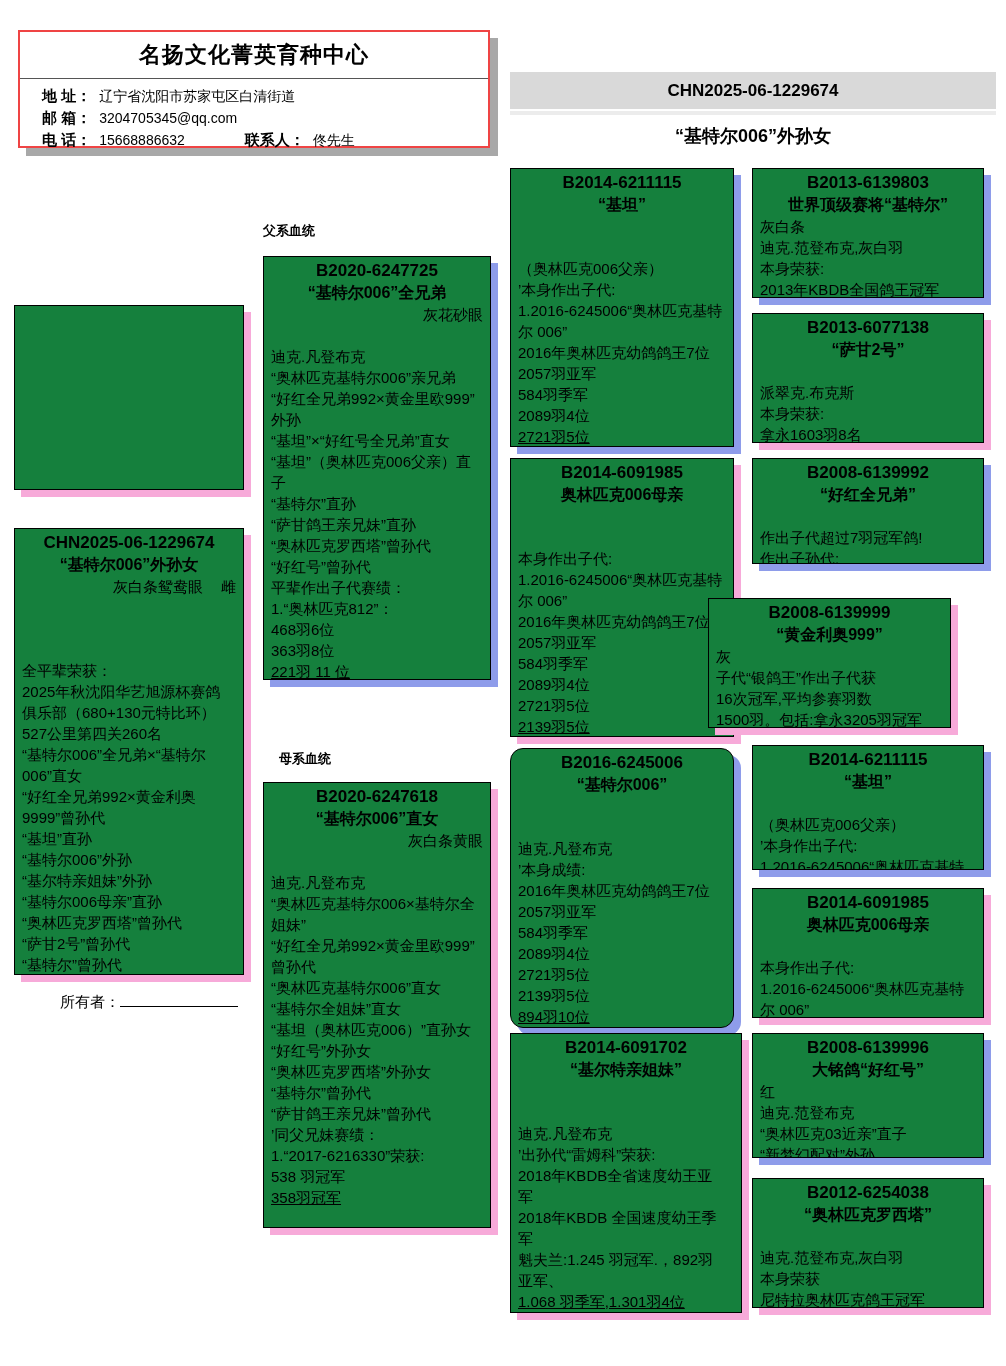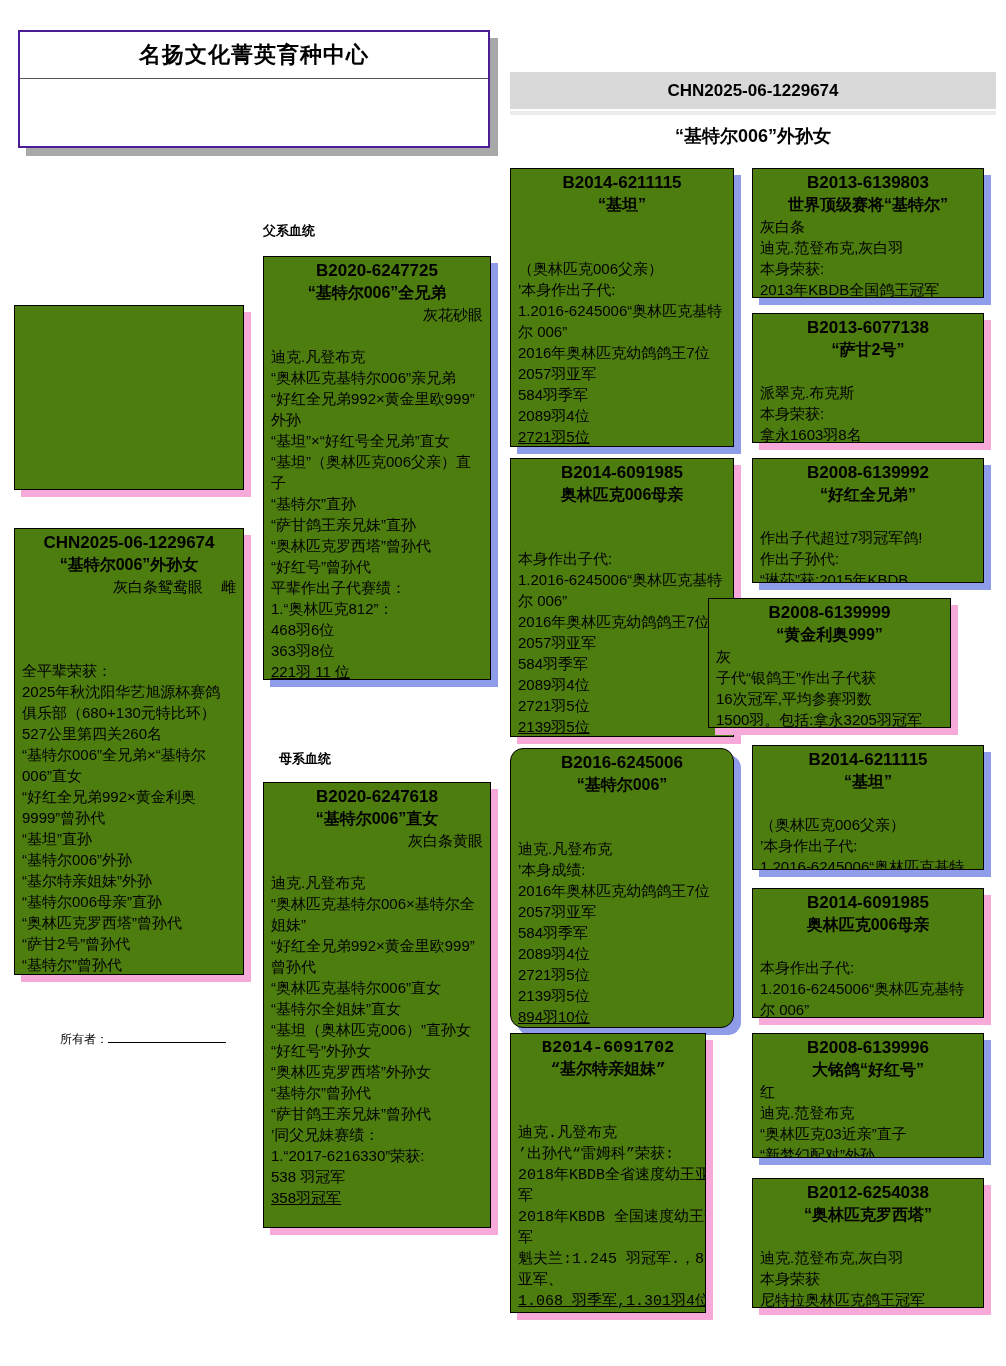--- a/index.html
+++ b/index.html
@@ -7,21 +7,21 @@
     position: relative;
     width: 1006px; height: 1366px;
     background: #ffffff;
     font-family: "Liberation Sans", "DejaVu Sans", sans-serif;
     color: #000;
     overflow: hidden;
   }
   
   .header-box {
     position: absolute; left: 18px; top: 30px; width: 472px; height: 118px;
-    background: #fff; border: 2px solid #4c1d95; box-sizing: border-box;
+    background: #fff; border: 2px solid #ef4444; box-sizing: border-box;
     box-shadow: 8px 8px 0 var(--gray-shadow);
   }
   .header-title { font-size: 22px; font-weight: bold; text-align: center; padding-top: 8px; letter-spacing: 1px; }
   .header-divider { border-top: 1px solid #555; margin: 8px 0 6px 0; }
   .header-rows { padding: 0 22px; font-size: 14px; line-height: 22px; }
   .hlabel { font-weight: bold; font-size: 15px; margin-right: 8px; }
   .hlabel2 { font-weight: bold; font-size: 15px; margin: 0 8px 0 60px; }
   
   .title-bar {
     position: absolute; left: 510px; top: 72px; width: 486px; height: 37px;
@@ -29,45 +29,56 @@
   }
   .title-bar-underline {
     position: absolute; left: 510px; top: 111px; width: 486px; height: 4px; background: #ececec;
   }
   .page-subtitle {
     position: absolute; left: 510px; top: 124px; width: 486px;
     text-align: center; font-weight: bold; font-size: 18px;
   }
   
   .section-label { position: absolute; font-size: 13px; font-weight: bold; }
-  .owner-row { position: absolute; left: 60px; top: 1028px; font-size: 12px; }
+  .owner-row { position: absolute; left: 60px; top: 992px; font-size: 15px; }
   .owner-blank { display: inline-block; width: 118px; border-bottom: 1px solid #000; height: 14px; }
   
   .pbox {
-    position: absolute; background: #4d7c0f; border: 1px solid #000; box-sizing: border-box;
+    position: absolute; background: #15803d; border: 1px solid #000; box-sizing: border-box;
     padding: 3px 7px 2px 7px; font-size: 15px; line-height: 21px; overflow: hidden;
   }
   .shadow-blue { box-shadow: 7px 7px 0 var(--male-shadow); }
   .shadow-pink { box-shadow: 7px 7px 0 var(--female-shadow); }
   .shadow-gray { box-shadow: 8px 8px 0 var(--gray-shadow); }
   .pbox .ring { font-weight: bold; font-size: 17px; line-height: 22px; text-align: center; }
   .pbox .name { font-weight: bold; font-size: 16px; line-height: 22px; text-align: center; }
   .traits { display: flex; justify-content: flex-end; }
   .traits .sex { margin-left: 18px; }
   .line { white-space: nowrap; }
   .line.u { text-decoration: underline; }
 </style>
 </head>
 <body>
 
 <div class="page">
 
   <div class="header-box shadow-gray">
     <div class="header-title">名扬文化菁英育种中心</div>
     <div class="header-divider"></div>
+    <div class="header-rows">
+      <div>
+        <span class="hlabel">地 址：</span><span>辽宁省沈阳市苏家屯区白清街道</span>
+      </div>
+      <div>
+        <span class="hlabel">邮 箱：</span><span>3204705345@qq.com</span>
+      </div>
+      <div>
+        <span class="hlabel">电 话：</span><span>15668886632</span><span class="hlabel2">联系人：</span><span>佟先生</span>
+      </div>
+    </div>
   </div>
 
   <div class="title-bar">CHN2025-06-1229674</div>
   <div class="title-bar-underline"></div>
   <div class="page-subtitle">“基特尔006”外孙女</div>
 
   <div class="pbox shadow-pink" style="left:14px; top:305px; width:230px; height:185px;"></div>
 
   <div class="pbox shadow-pink" style="left:14px; top:528px; width:230px; height:447px;">
     <div class="ring">CHN2025-06-1229674</div>
@@ -205,21 +216,21 @@
         <div class="line">’本身成绩:</div>
         <div class="line">2016年奥林匹克幼鸽鸽王7位</div>
         <div class="line">2057羽亚军</div>
         <div class="line">584羽季军</div>
         <div class="line">2089羽4位</div>
         <div class="line">2721羽5位</div>
         <div class="line">2139羽5位</div>
         <div class="line u">894羽10位</div>
       </div>
   </div>
-  <div class="pbox shadow-pink" style="left:510px; top:1033px; width:196px; height:280px;font-family:Liberation Mono, monospace;">
+  <div class="pbox shadow-pink" style="left:510px; top:1033px; width:232px; height:280px;">
     <div class="ring">B2014-6091702</div>
     <div class="name">“基尔特亲姐妹”</div>
     <div>
         <div class="line">&nbsp;</div>
         <div class="line">&nbsp;</div>
         <div class="line">迪克.凡登布克</div>
         <div class="line">’出孙代“雷姆科”荣获:</div>
         <div class="line">2018年KBDB全省速度幼王亚</div>
         <div class="line">军</div>
         <div class="line">2018年KBDB 全国速度幼王季</div>
@@ -243,21 +254,21 @@
   <div class="pbox shadow-pink" style="left:752px; top:313px; width:232px; height:130px;">
     <div class="ring">B2013-6077138</div>
     <div class="name">“萨甘2号”</div>
     <div>
         <div class="line">&nbsp;</div>
         <div class="line">派翠克.布克斯</div>
         <div class="line">本身荣获:</div>
         <div class="line">拿永1603羽8名</div>
       </div>
   </div>
-  <div class="pbox shadow-blue" style="left:752px; top:458px; width:232px; height:125px;">
+  <div class="pbox shadow-blue" style="left:752px; top:458px; width:232px; height:106px;">
     <div class="ring">B2008-6139992</div>
     <div class="name">“好红全兄弟”</div>
     <div>
         <div class="line">&nbsp;</div>
         <div class="line">作出子代超过7羽冠军鸽!</div>
         <div class="line">作出子孙代:</div>
         <div class="line">“琳莎”获:2015年KBDB</div>
       </div>
   </div>
   <div class="pbox shadow-pink" style="left:708px; top:598px; width:243px; height:130px;">

